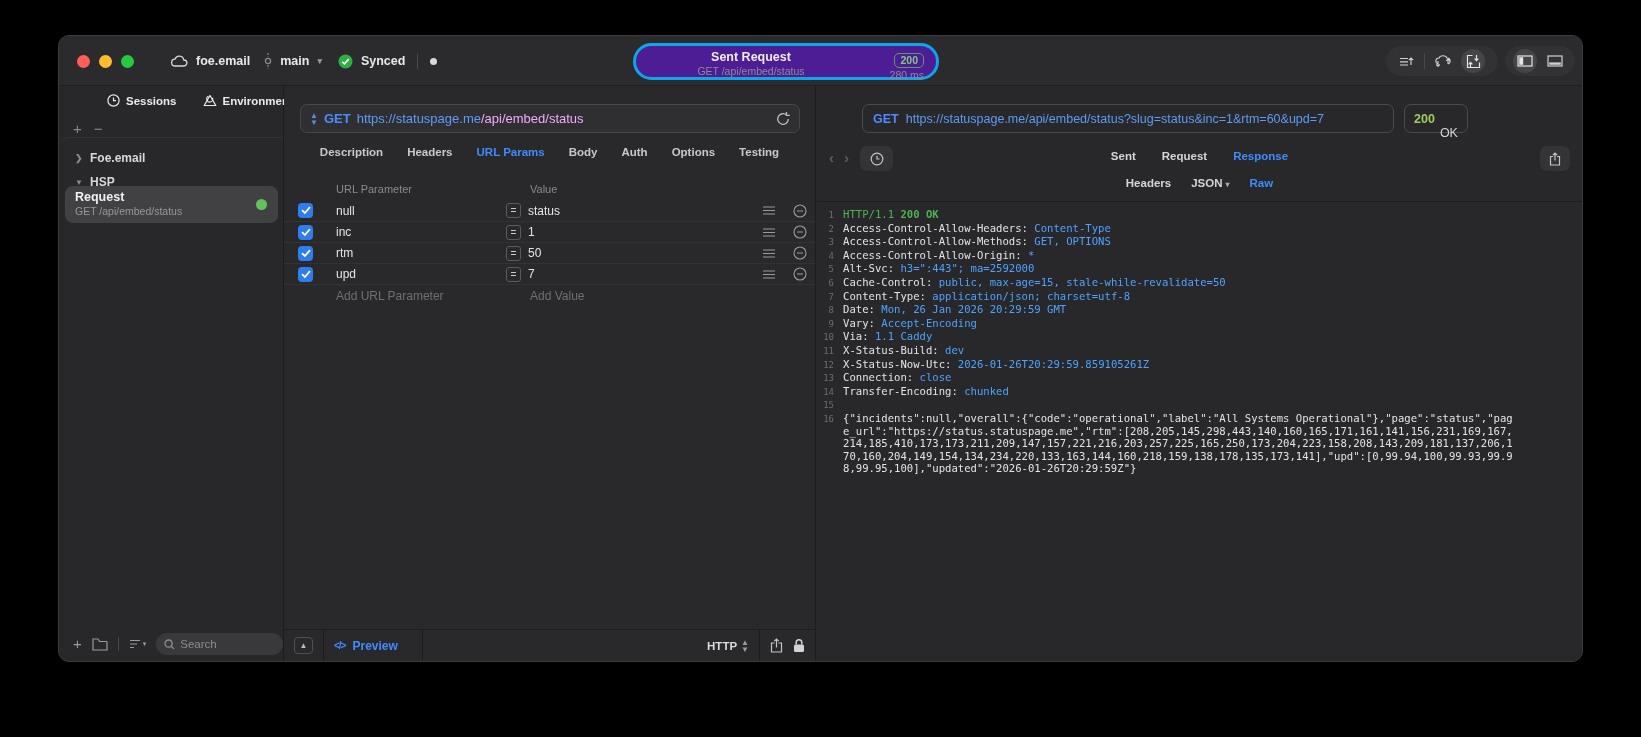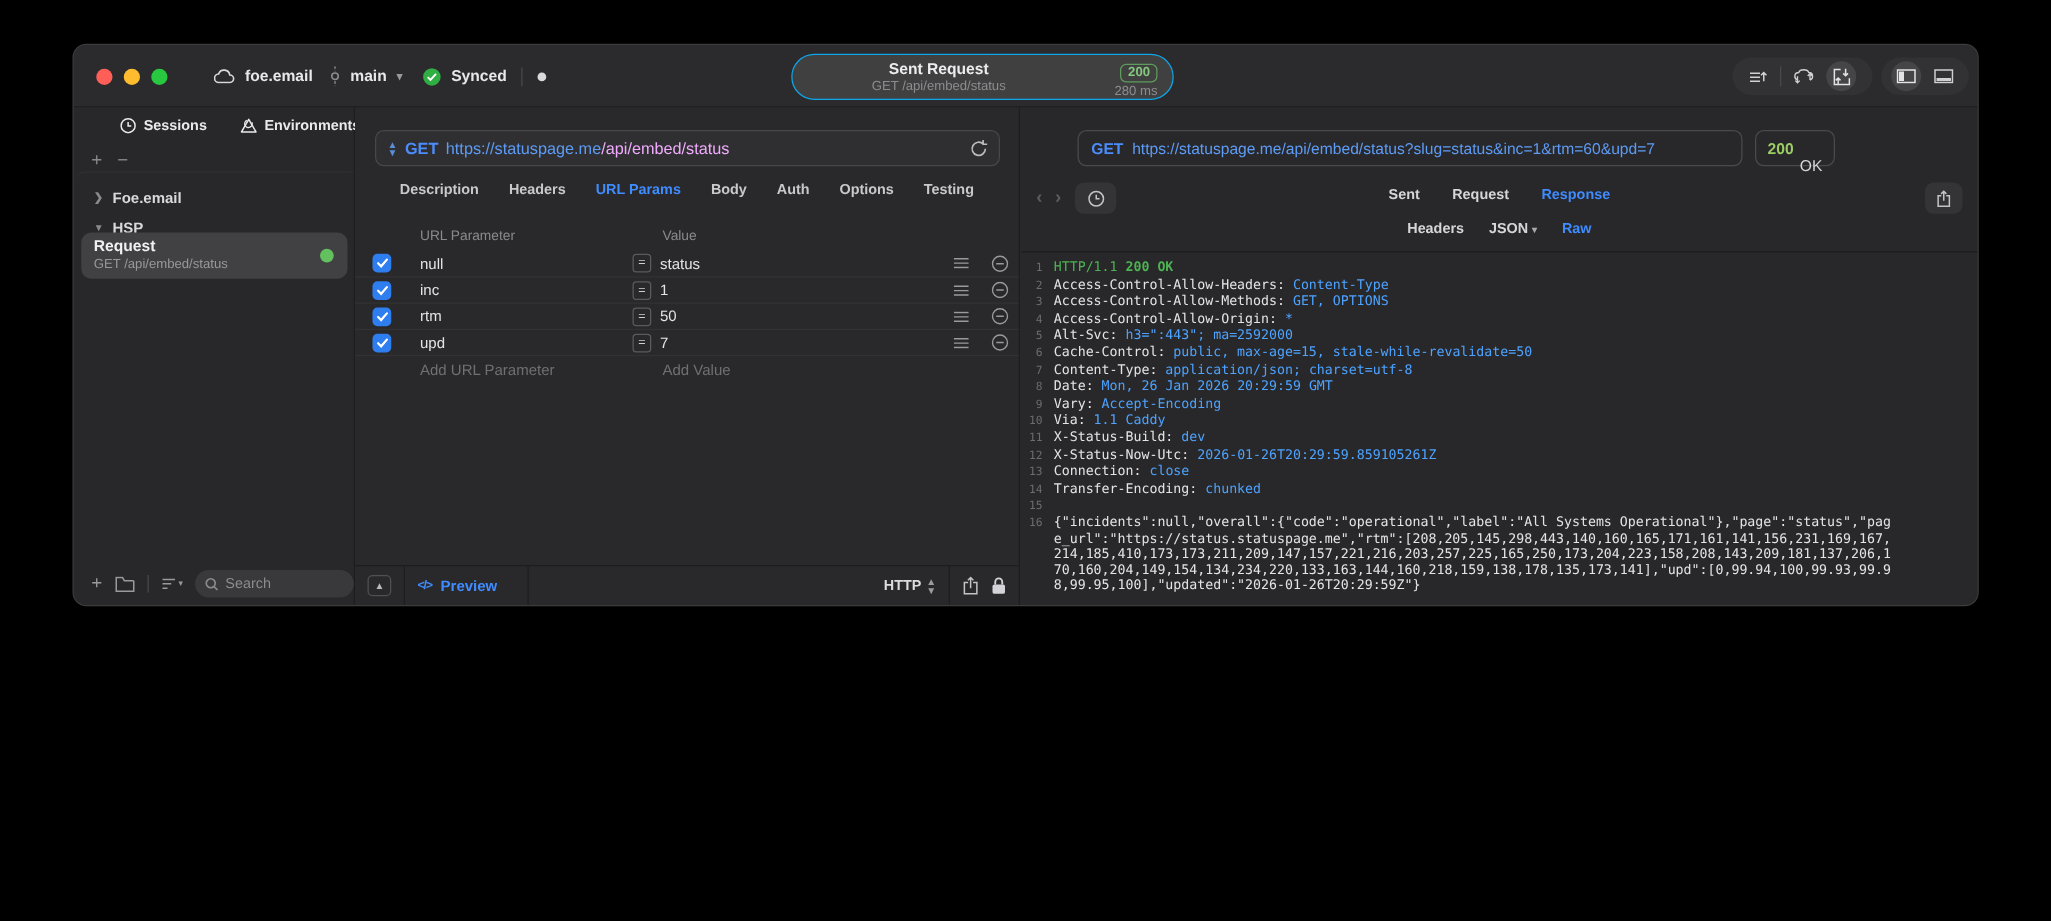--- a/index.html
+++ b/index.html
@@ -1,48 +1,48 @@
 <!DOCTYPE html>
 <html><head>
 <meta charset="utf-8">
 <style>
   * { margin:0; padding:0; box-sizing:border-box; }
   html,body { width:1641px; height:737px; background:#000; font-family:"Liberation Sans", sans-serif; overflow:hidden; }
   .window {
-    position:absolute; left:58px; top:35px; width:1525px; height:450px;
+    position:absolute; left:58px; top:35px; width:1525px; height:627px;
     background:#28282a; border-radius:11px; border:1px solid #3c3c3f;
     box-shadow:0 25px 70px rgba(0,0,0,.65); overflow:hidden;
   }
   
   .titlebar { position:absolute; left:0; top:0; width:100%; height:50px; background:#2b2b2d; border-bottom:1px solid #1e1e20; }
   .traffic { position:absolute; top:19px; width:13px; height:13px; border-radius:50%; }
   .t-red { left:18px; background:#ff5f57; }
   .t-yellow { left:40px; background:#febc2e; }
   .t-green { left:62px; background:#28c840; }
   .tb-left { position:absolute; left:112px; top:0; height:50px; display:flex; align-items:center; gap:8px; color:#e8e8ea; font-size:12.5px; font-weight:600; }
   .tb-left .muted { color:#9a9a9e; }
   .tb-sep { width:1px; height:15px; background:#4a4a4d; margin:0 4px; }
   .mod-dot { width:7px; height:7px; border-radius:50%; background:#d9d9db; }
-  .req-pill { position:absolute; left:574px; top:7px; width:306px; height:37px; background:#404040; border:1px solid #0ea5e9; border-radius:19px; }
+  .req-pill { position:absolute; left:574px; top:7px; width:306px; height:37px; background:#4c1d95; border:3px solid #0ea5e9; border-radius:19px; }
   .req-pill .titles { position:absolute; left:0; right:70px; top:4px; text-align:center; }
   .req-title { color:#ececee; font-size:12.5px; font-weight:700; line-height:15px; }
   .req-sub { color:#8d8d91; font-size:10.5px; line-height:13px; }
   .req-status { position:absolute; right:12px; top:4px; text-align:right; }
   .badge-200 { display:inline-block; color:#84c77f; border:1px solid #5f9b5c; border-radius:5px; font-size:10.5px; font-weight:700; padding:0 5px; line-height:13px; }
   .req-ms { color:#8d8d91; font-size:10.5px; line-height:14px; }
   .tb-group { position:absolute; top:10px; height:30px; background:#323235; border-radius:15px; display:flex; align-items:center; padding:0 8px; gap:6px; }
   .g1 { left:1327px; width:112px; }
   .g2 { left:1446px; }
   .tb-icon { width:24px; height:24px; border-radius:50%; display:flex; align-items:center; justify-content:center; }
   .tb-icon.sel { background:#454548; }
   .tb-gsep { width:1px; height:16px; background:#49494c; }
   svg { display:block; }
   
   .sidebar { position:absolute; left:0; top:50px; width:225px; bottom:0; background:#28282a; border-right:1px solid #1d1d1f; }
-  .sb-tabs { position:absolute; left:1px; top:8px; width:100%; display:flex; align-items:center; gap:26px; padding-left:36px; color:#eaeaec; font-size:11.5px; font-weight:700; }
+  .sb-tabs { position:absolute; left:12px; top:8px; width:100%; display:flex; align-items:center; gap:26px; padding-left:36px; color:#eaeaec; font-size:11.5px; font-weight:700; }
   .sb-tab { display:flex; align-items:center; gap:6px; }
   .sb-plusminus { position:absolute; left:14px; top:34px; display:flex; gap:12px; color:#8a8a8e; font-size:15px; }
   .sb-panel { position:absolute; left:0px; top:51px; right:0; bottom:0; border-top:1px solid #333336; border-top-left-radius:10px; }
   .tree-row { display:flex; align-items:center; gap:7px; height:24px; padding-left:16px; color:#d9d9db; font-size:12px; font-weight:600; }
   .tree-chev { color:#8a8a8e; font-size:9px; width:8px; }
   .req-item { position:absolute; left:6px; top:48px; width:213px; height:37px; background:#414144; border-radius:8px; padding:4px 10px; }
   .req-item .ri-title { color:#f0f0f2; font-size:12.5px; font-weight:700; line-height:15px; }
   .req-item .ri-sub { color:#98989c; font-size:10.5px; line-height:13px; }
   .ri-dot { position:absolute; right:11px; top:13px; width:11px; height:11px; border-radius:50%; }
   .sb-bottom { position:absolute; left:0; bottom:5px; width:100%; height:24px; display:flex; align-items:center; padding-left:14px; gap:10px; }

